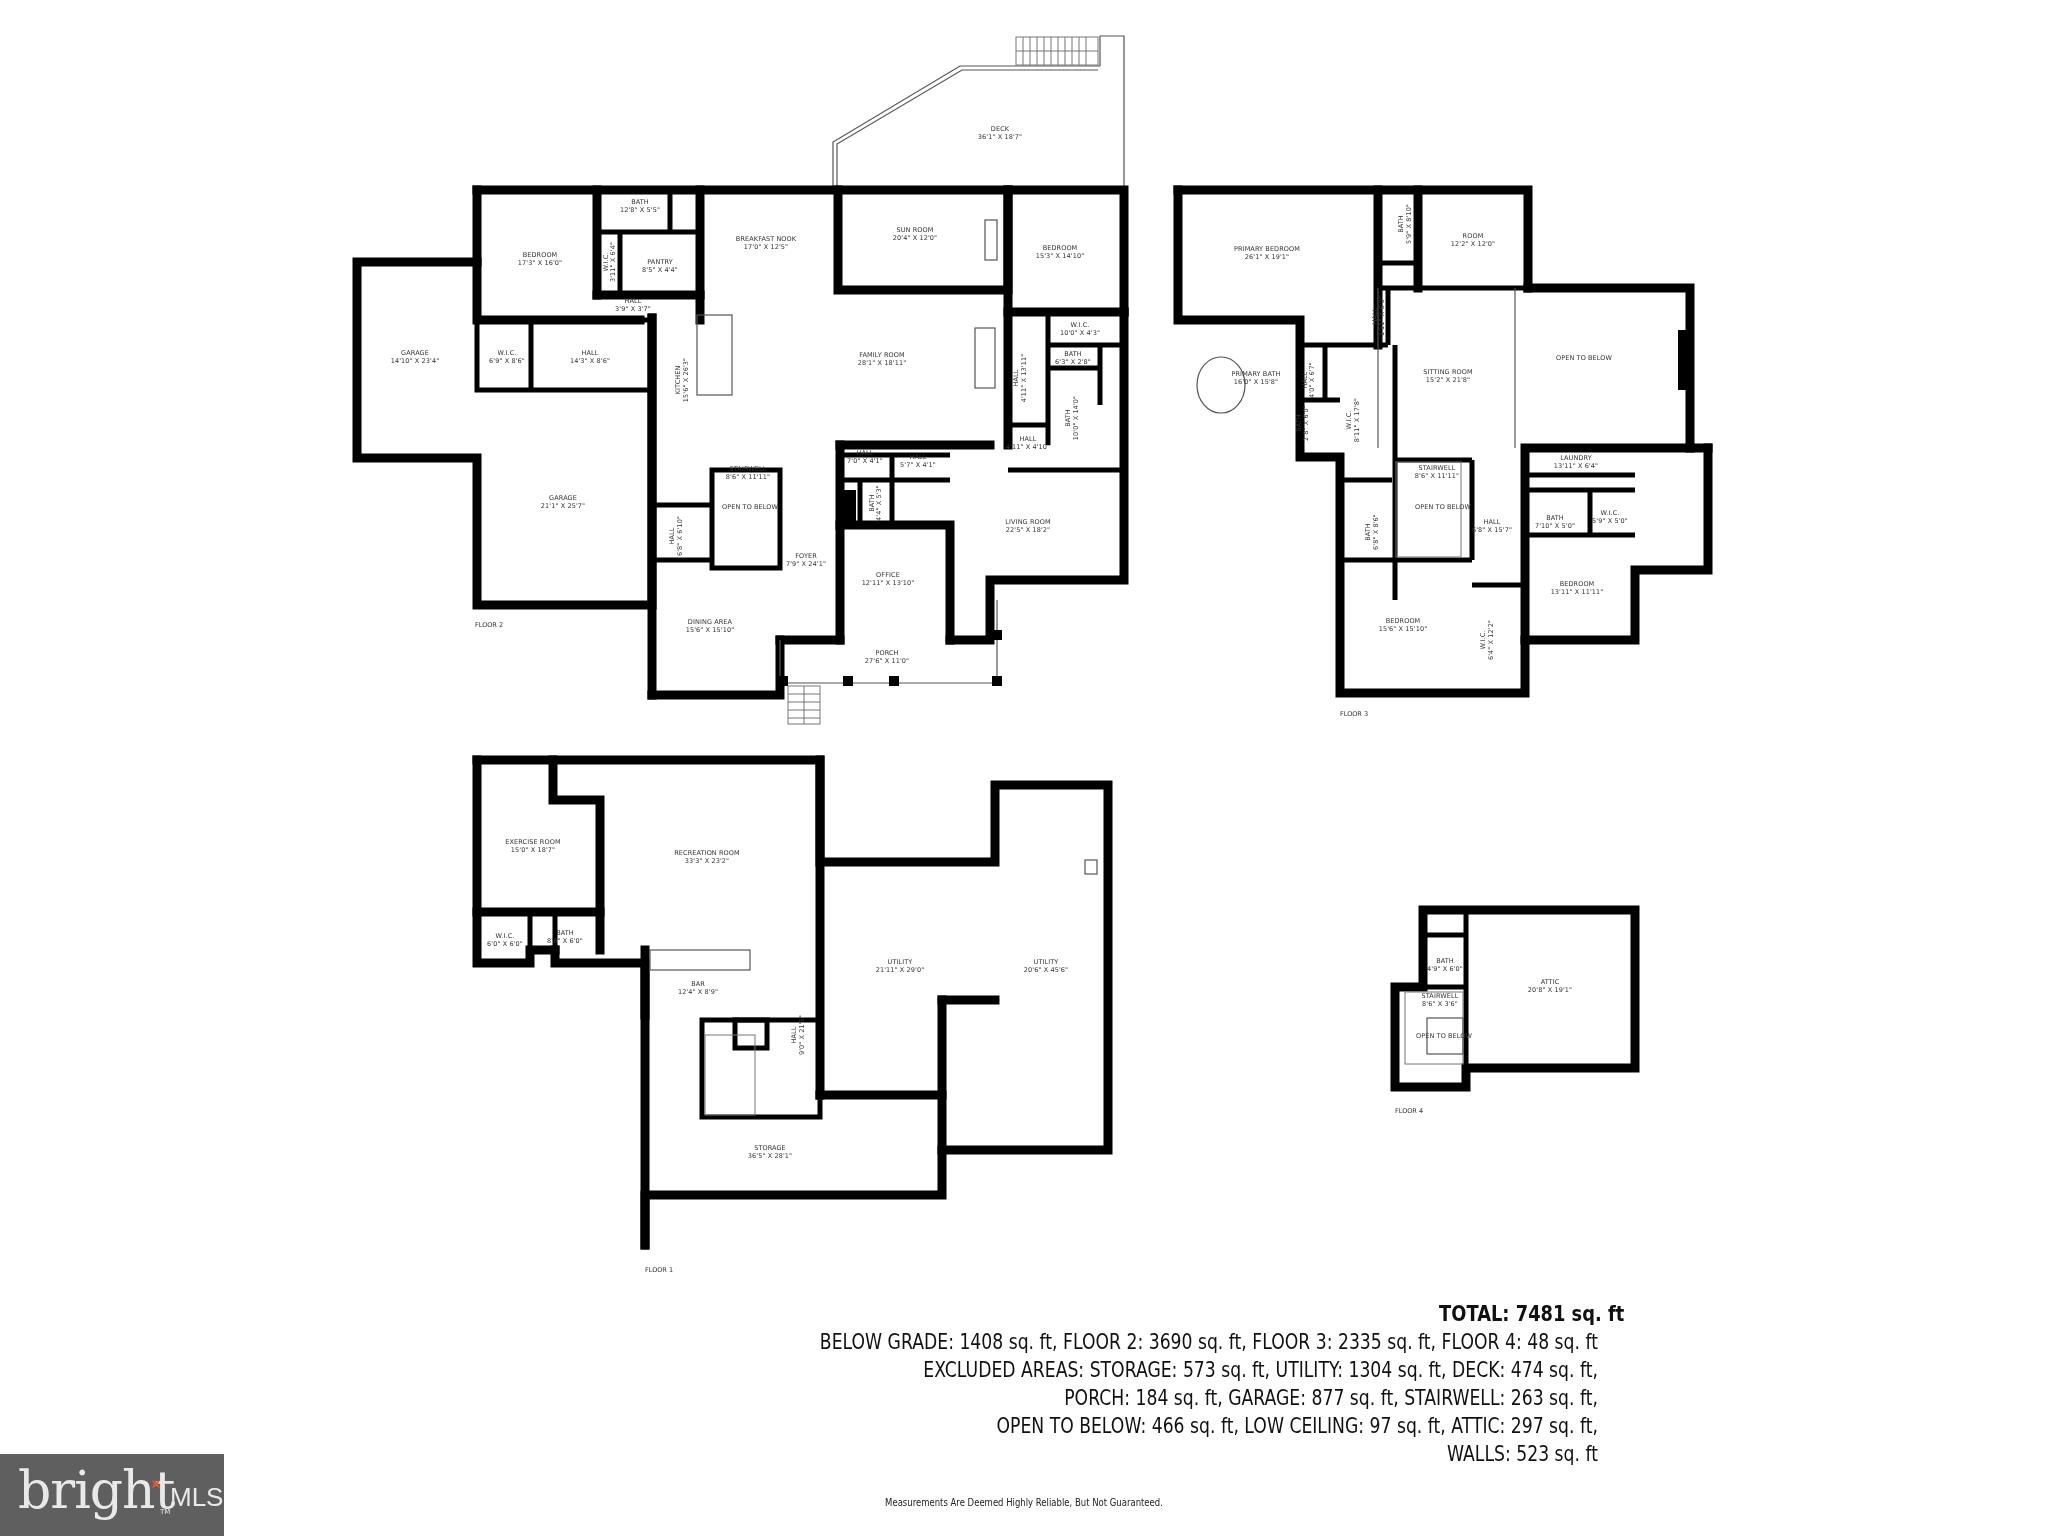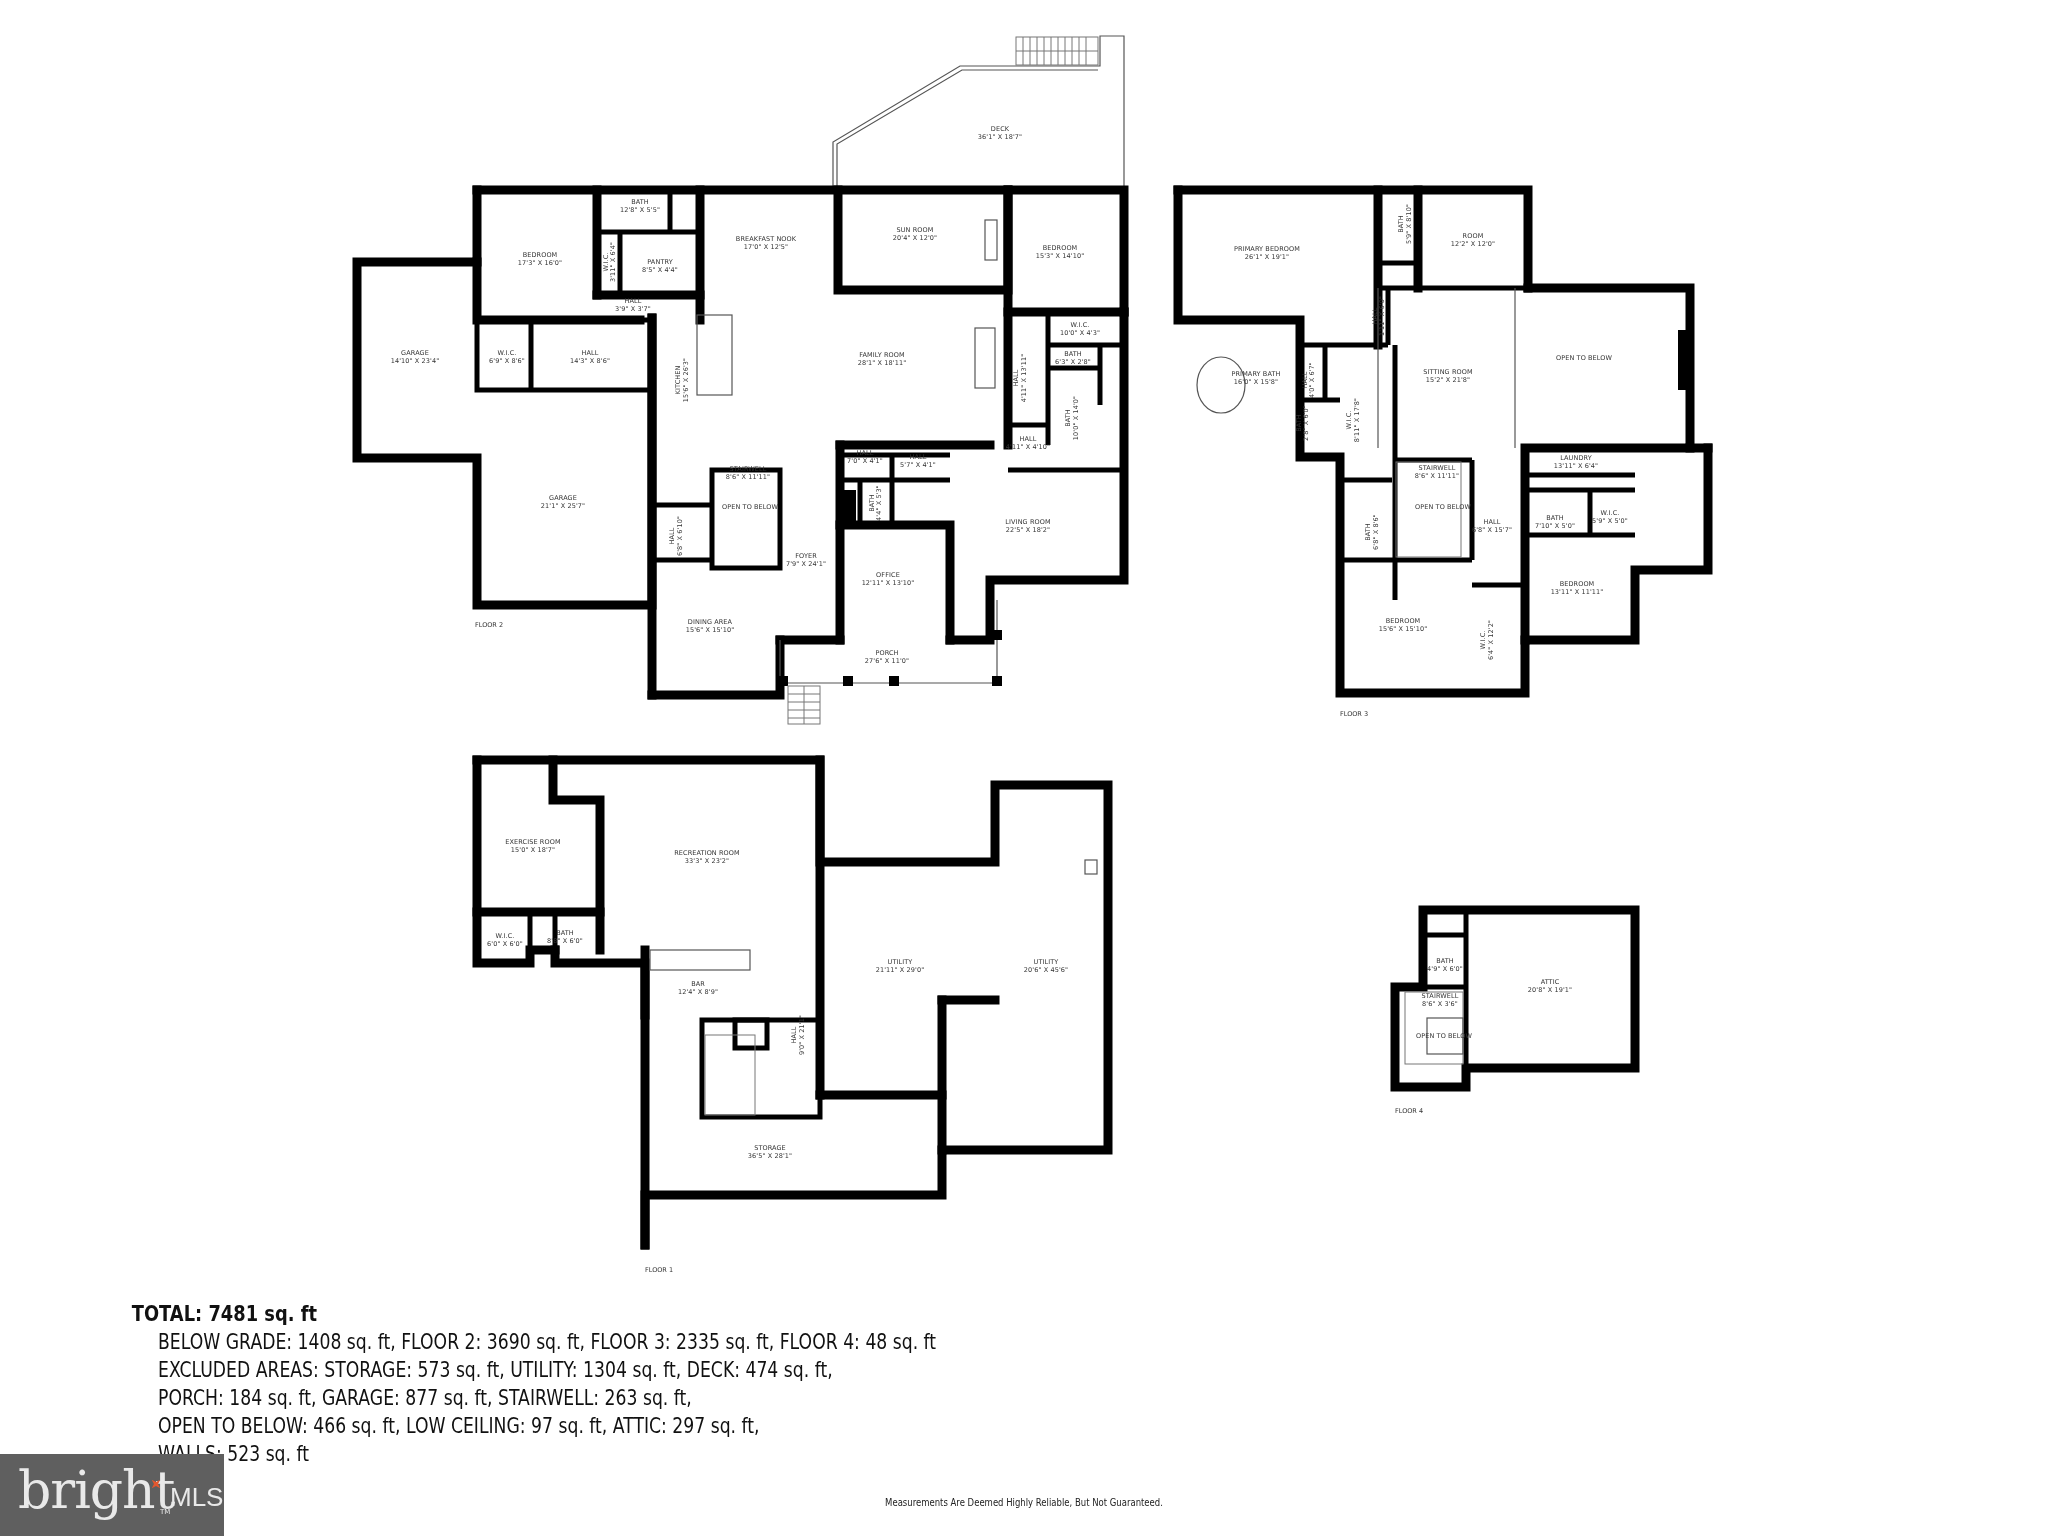--- a/index.html
+++ b/index.html
@@ -5,21 +5,21 @@
   html, body { margin:0; padding:0; background:#ffffff; }
   body { width:2048px; height:1536px; position:relative; overflow:hidden; font-family:"DejaVu Sans", sans-serif; }
   #plan { position:absolute; left:0; top:0; width:2048px; height:1536px; }
   .w { fill:#000; }
   .wall { stroke:#000; stroke-width:9; fill:none; stroke-linecap:square; }
   .thin { stroke:#000; stroke-width:5; fill:none; }
   .rail { stroke:#555; stroke-width:1.2; fill:none; }
   .stair { stroke:#777; stroke-width:1; fill:none; }
   .lbl { font-family:"DejaVu Sans", sans-serif; font-size:6.5px; fill:#333; text-anchor:middle; letter-spacing:0.1px; }
   .flr { font-family:"DejaVu Sans", sans-serif; font-size:6.5px; fill:#333; }
-  .summary { position:absolute; left:0; width:1756px; top:1300px; text-align:left; font-family:"DejaVu Sans", sans-serif; color:#111; }
+  .summary { position:absolute; left:0; width:1756px; top:1300px; text-align:right; font-family:"DejaVu Sans", sans-serif; color:#111; }
   .summary .total { font-weight:bold; font-size:21px; line-height:28px; transform:scaleX(0.85); display:block; }
   .summary .line { font-size:21px; line-height:28px; display:block; transform:scaleX(0.82); }
   .disclaimer { position:absolute; left:0; width:2048px; top:1497px; text-align:center; font-size:10px; color:#222; font-family:"DejaVu Sans", sans-serif; transform:scaleX(0.85); }
   .logo { position:absolute; left:0; top:1454px; width:224px; height:82px; background:#5f5f5f; }
   .logo .word { position:absolute; left:18px; top:6px; font-family:"DejaVu Serif", serif; font-size:52px; color:#e9e9e9; letter-spacing:-1px; }
   .logo .mls { position:absolute; left:170px; top:28px; font-family:Liberation Sans, sans-serif; font-size:26px; color:#e9e9e9; }
   .logo .tm { position:absolute; left:160px; top:14px; font-size:7px; color:#e9e9e9; font-family:"DejaVu Sans", sans-serif;margin-top:40px; }
   .logo .spark { position:absolute; left:150px; top:24px; width:12px; height:12px; background:#e4572e; transform:rotate(45deg); clip-path:polygon(50% 0,62% 38%,100% 50%,62% 62%,50% 100%,38% 62%,0 50%,38% 38%); }
 </style>
 </head>

